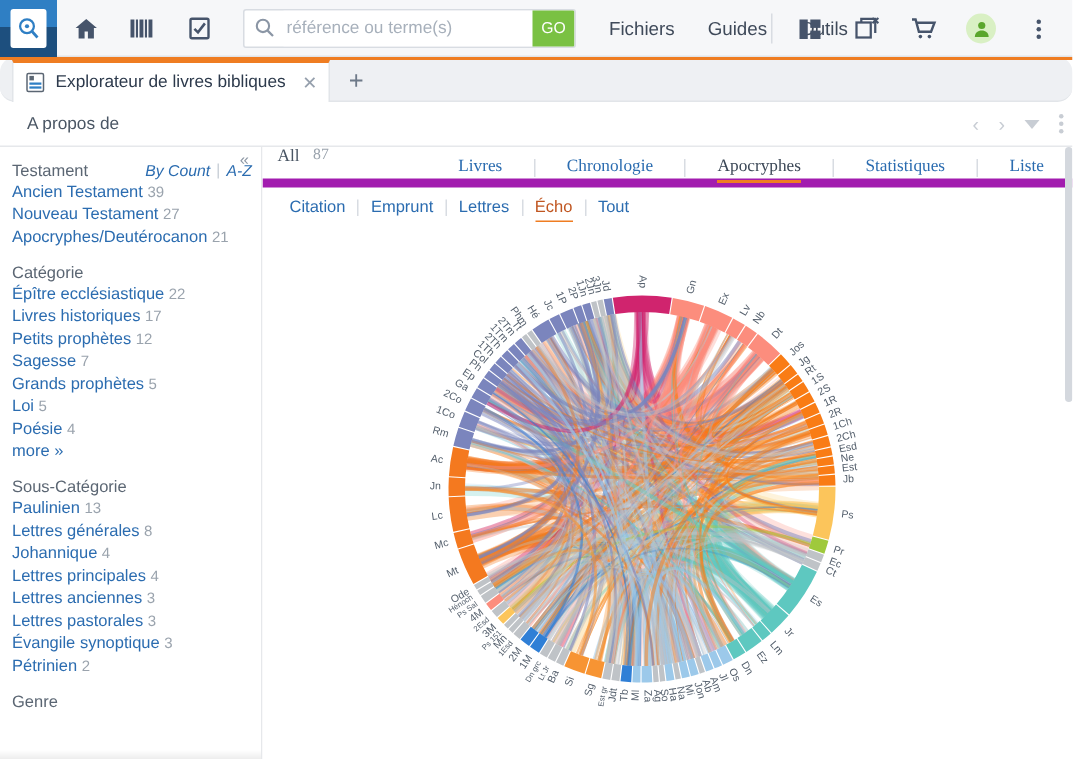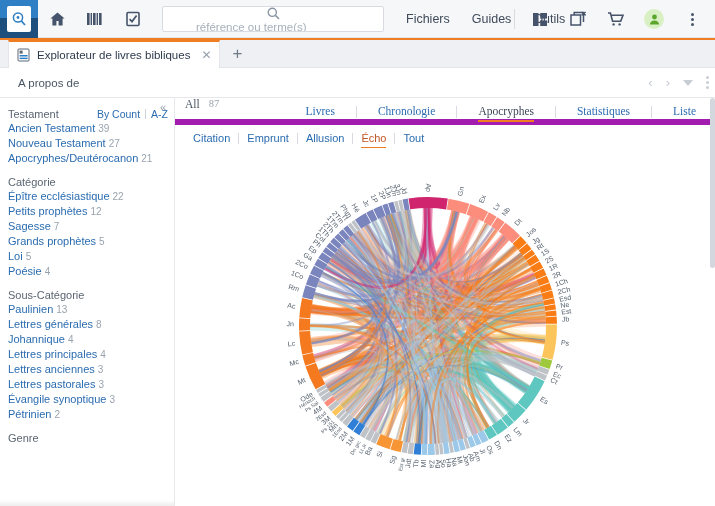--- a/index.html
+++ b/index.html
@@ -31,21 +31,21 @@
     width: 24px; height: 26px; background: #fff; border-radius: 2px;
     display: flex; align-items: center; justify-content: center;
   }
   .tb-icon {
     width: 38px; height: 38px; display: flex; align-items: center; justify-content: center;
     color: #46546b; cursor: pointer;
   }
   .search-wrap {
     display: flex; align-items: center; height: 26px;
     background: #fff; border: 1px solid #d8dce2; border-radius: 2px;
-    margin-left: 10px; width: 222px; overflow: hidden; flex-direction: column;
+    margin-left: 10px; width: 222px; overflow: hidden;
   }
   .search-icon-box { width: 26px; display:flex; align-items:center; justify-content:center; color:#8b96a5; }
   .search-input {
     border: none; outline: none; flex: 1; height: 24px; font-size: 11.5px;
     font-family: "Liberation Sans", sans-serif; color:#333;
   }
   .search-input::placeholder { color: #a7b0bb; }
   .go-btn {
     background:#7ac143; color:#fff; font-size:10.5px; font-weight:normal;
     width:28px; height:26px; display:flex;align-items:center;justify-content:center;
@@ -61,20 +61,21 @@
     display:flex;align-items:center;justify-content:center;
   }
   .kebab { display:flex; flex-direction:column; gap:2px; align-items:center; }
   .kebab i { width:3px;height:3px;border-radius:50%;background:#46546b;display:block; }
 
   
   .tabstrip {
     height: 30px; width: 715px; background:#eef0f3;
     border-bottom:1px solid #e2e5e9; display:flex; align-items:flex-end;
     position: relative;
+    border-radius: 10px;
   }
   .tabstrip::before{
     content:""; position:absolute; left:0; top:0; width:715px; height:2px; background:#ef7d22;
   }
   .doc-tab {
     height:28px; background:#fff; border:1px solid #e2e5e9; border-bottom:none;
     border-top:2px solid #ef7d22;
     display:flex; align-items:center; padding:0 8px; gap:7px; margin-left:8px;
     font-size:11.5px; color:#2d3a4c; cursor:pointer; position:relative; top:1px;
   }
@@ -104,21 +105,21 @@
     overflow:hidden; padding: 0 0 0 8px;
   }
   .collapse-arrows {
     position:absolute; right:8px; top:3px; color:#8c97a4; font-size:11px; cursor:pointer;
   }
   .facet-head {
     display:flex; align-items:baseline; margin-top:10px; margin-bottom:1px;
     font-size:11px; color:#5b6673;
   }
   .facet-title { font-weight:normal; }
-  .sort-ctl { margin-left:auto; margin-right:6px; display:flex; align-items:center; gap:5px; font-size:10.5px;}
+  .sort-ctl { margin-left:auto; margin-right:6px; display:flex; align-items:center; gap:5px; font-size:10.5px;font-style:italic;}
   .sort-ctl span { color:#2b6cb0; cursor:pointer; }
   .sort-div { width:1px; height:10px; background:#ccd2d9; }
   .facet-row {
     font-size:11px; line-height:15px; color:#2b6cb0; cursor:pointer;
     white-space:nowrap;
   }
   .facet-row .cnt { color:#9aa3ad; margin-left:3px; font-size:10px; }
   .facet-more { font-size:11px; color:#2b6cb0; cursor:pointer; line-height:15px; }
   .facet-wrap-row { font-size:11px; line-height:14px; color:#2b6cb0; cursor:pointer; }
 
@@ -313,34 +314,38 @@
         <span>Apocryphes/Deutérocanon</span><span class="cnt">21</span>
       </div>
 
       <div class="facet-head">
         <span class="facet-title">Catégorie</span>
       </div>
       <div class="facet-row">
         <span>Épître ecclésiastique</span><span class="cnt">22</span>
       </div>
       <div class="facet-row">
+        <span>Livres historiques</span><span class="cnt">17</span>
+      </div>
+      <div class="facet-row">
         <span>Petits prophètes</span><span class="cnt">12</span>
       </div>
       <div class="facet-row">
         <span>Sagesse</span><span class="cnt">7</span>
       </div>
       <div class="facet-row">
         <span>Grands prophètes</span><span class="cnt">5</span>
       </div>
       <div class="facet-row">
         <span>Loi</span><span class="cnt">5</span>
       </div>
       <div class="facet-row">
         <span>Poésie</span><span class="cnt">4</span>
       </div>
+      <div class="facet-more">more »</div>
 
       <div class="facet-head">
         <span class="facet-title">Sous-Catégorie</span>
       </div>
       <div class="facet-row">
         <span>Paulinien</span><span class="cnt">13</span>
       </div>
       <div class="facet-row">
         <span>Lettres générales</span><span class="cnt">8</span>
       </div>
@@ -389,21 +394,21 @@
           <span class="mtab-div"></span>
           <span class="mtab">Liste</span>
         </span>
       </div>
 
       <div class="sub-tabs">
         <span class="stab">Citation</span>
         <span class="stab-div"></span>
         <span class="stab">Emprunt</span>
         <span class="stab-div"></span>
-        <span class="stab">Allusion</span>
+        <span class="stab">Lettres</span>
         <span class="stab-div"></span>
         <span class="stab active">Écho</span>
         <span class="stab-div"></span>
         <span class="stab">Tout</span>
       </div>
 
       <div class="chart-area">
         <svg id="chord-svg" width="539" height="355" viewBox="0 0 539 355">
             <g>
               <path d="M279.13281327447396,59.93012527007133Q253,175 320.55994703993633,271.74530250074673" fill="none" stroke="#fc8d7d" stroke-width="5.19" stroke-opacity="0.38"></path>

